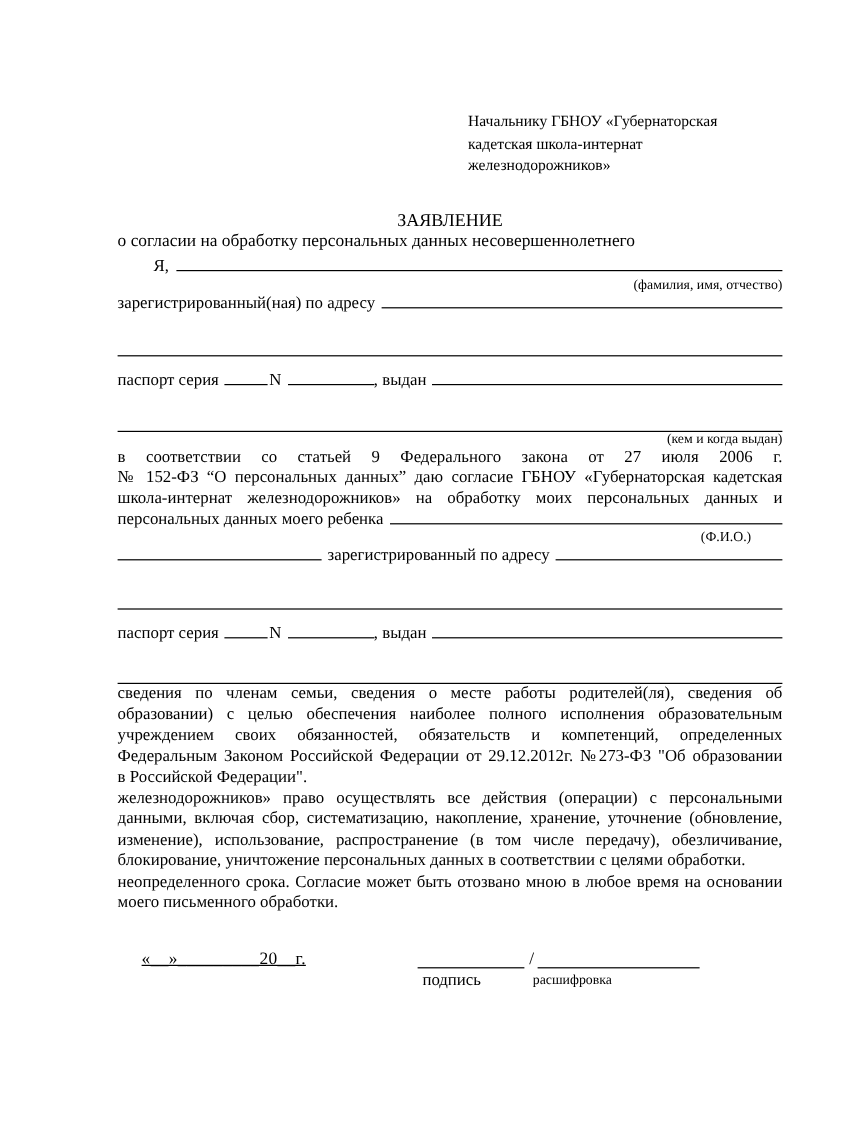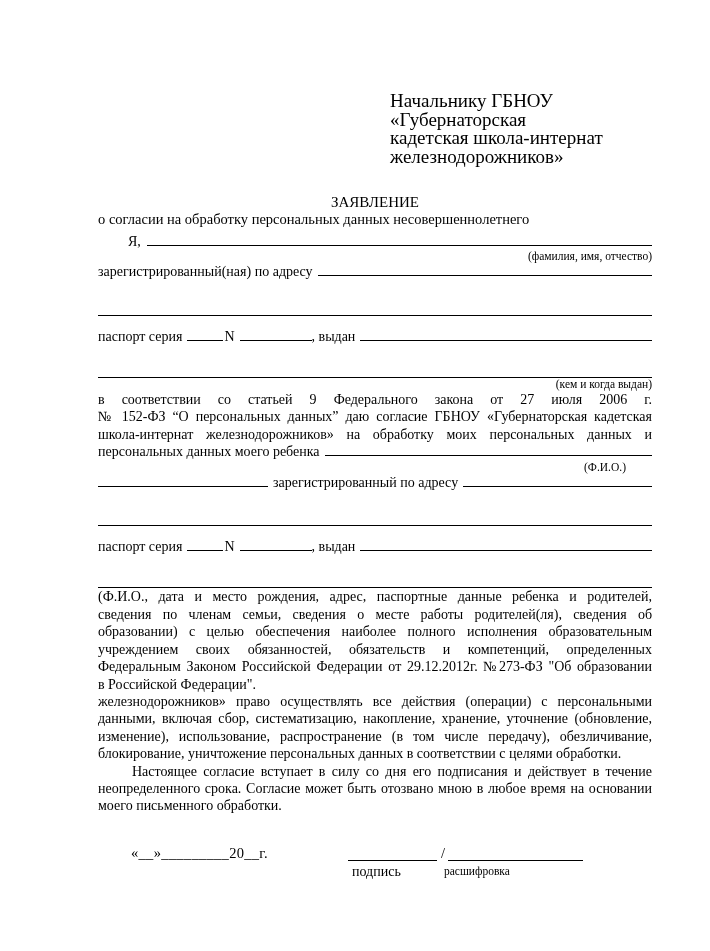--- a/index.html
+++ b/index.html
@@ -5,21 +5,21 @@
   * { margin:0; padding:0; box-sizing:border-box; }
   html,body { background:#fff; }
   body {
     width:710px; height:951px;
     font-family:"Liberation Serif", serif;
     color:#000; font-size:14px; line-height:17.4px;
     overflow:hidden;
   }
   .doc { padding:92px 58px 0 98px; }
 
-  .recipient { margin-left:292px; line-height:18.5px; font-size:19px; }
+  .recipient { margin-left:292px; line-height:18.5px; font-size:13px; }
 
   .title { text-align:center; margin-top:28px; font-size:15px; }
   .subtitle { text-align:left; font-size:14.5px; }
 
   .row { display:flex; align-items:baseline; }
   .fill { flex:1 1 auto; border-bottom:1px solid #000; }
   .blank { display:inline-block; height:0; border-bottom:1px solid #000; }
   .hr { border-bottom:1px solid #000; height:17px; }
 
   .hint { font-size:11.5px; line-height:13px; text-align:right; }
@@ -31,21 +31,21 @@
   .mt18 { margin-top:18px; }
   .mt16 { margin-top:16px; }
   .mt12 { margin-top:12px; }
   .mt4  { margin-top:4px; }
 
   .ya { margin-left:30px; margin-right:6px; }
   .lbl-r { margin-right:5px; }
   .lbl-lr { margin-left:5px; margin-right:5px; }
 
   .sig-block { position:relative; height:46px; margin-top:30px; font-size:14.5px; }
-  .sig-date { position:absolute; left:33px; top:0; letter-spacing:0.3px; }
+  .sig-date { position:absolute; left:20px; top:0; letter-spacing:0.3px;text-decoration:underline; }
   .sig-line1 { position:absolute; left:250px; top:15px; width:89px; border-bottom:1px solid #000; }
   .sig-slash { position:absolute; left:343px; top:0; }
   .sig-line2 { position:absolute; left:350px; top:15px; width:135px; border-bottom:1px solid #000; }
   .sig-hint1 { position:absolute; left:254px; top:18px; font-size:14px; }
   .sig-hint2 { position:absolute; left:346px; top:18px; font-size:11.5px; }
 </style>
 </head>
 <body>
 
 <div class="doc">
@@ -105,33 +105,31 @@
     <span class="lbl-r">паспорт серия</span>
     <span class="blank" style="width:36px;"></span>
     <span class="lbl-lr" style="margin-left:1px;">N</span>
     <span class="blank" style="width:72px;"></span>
     <span class="lbl-r">, выдан</span>
     <span class="fill"></span>
   </div>
 
   <div class="hr mt16"></div>
 
-  <div class="jline">(Ф.И.О., дата и место рождения, адрес, паспортные данные ребенка и родителей,</div>
   <div class="jline">сведения по членам семьи, сведения о месте работы родителей(ля), сведения об</div>
   <div class="jline">образовании) с целью обеспечения наиболее полного исполнения образовательным</div>
   <div class="jline">учреждением своих обязанностей, обязательств и компетенций, определенных</div>
   <div class="jline">Федеральным Законом Российской Федерации от 29.12.2012г.  №273-ФЗ "Об образовании</div>
   <div class="pline">в Российской Федерации".</div>
 
   <div class="jline">железнодорожников» право осуществлять все действия (операции) с персональными</div>
   <div class="jline">данными, включая сбор, систематизацию, накопление, хранение, уточнение (обновление,</div>
   <div class="jline">изменение), использование, распространение (в том числе передачу), обезличивание,</div>
   <div class="pline">блокирование, уничтожение персональных данных в соответствии с целями обработки.</div>
 
-  <div class="jline indent">Настоящее согласие вступает в силу со дня его подписания и действует в течение</div>
   <div class="jline">неопределенного срока. Согласие может быть отозвано мною в любое время на основании</div>
   <div class="pline">моего письменного обработки.</div>
 
   <div class="sig-block">
     <span class="sig-date">«__»_________20__г.</span>
     <span class="sig-line1"></span>
     <span class="sig-slash">/</span>
     <span class="sig-line2"></span>
     <span class="sig-hint1">подпись</span>
     <span class="sig-hint2">расшифровка</span>

